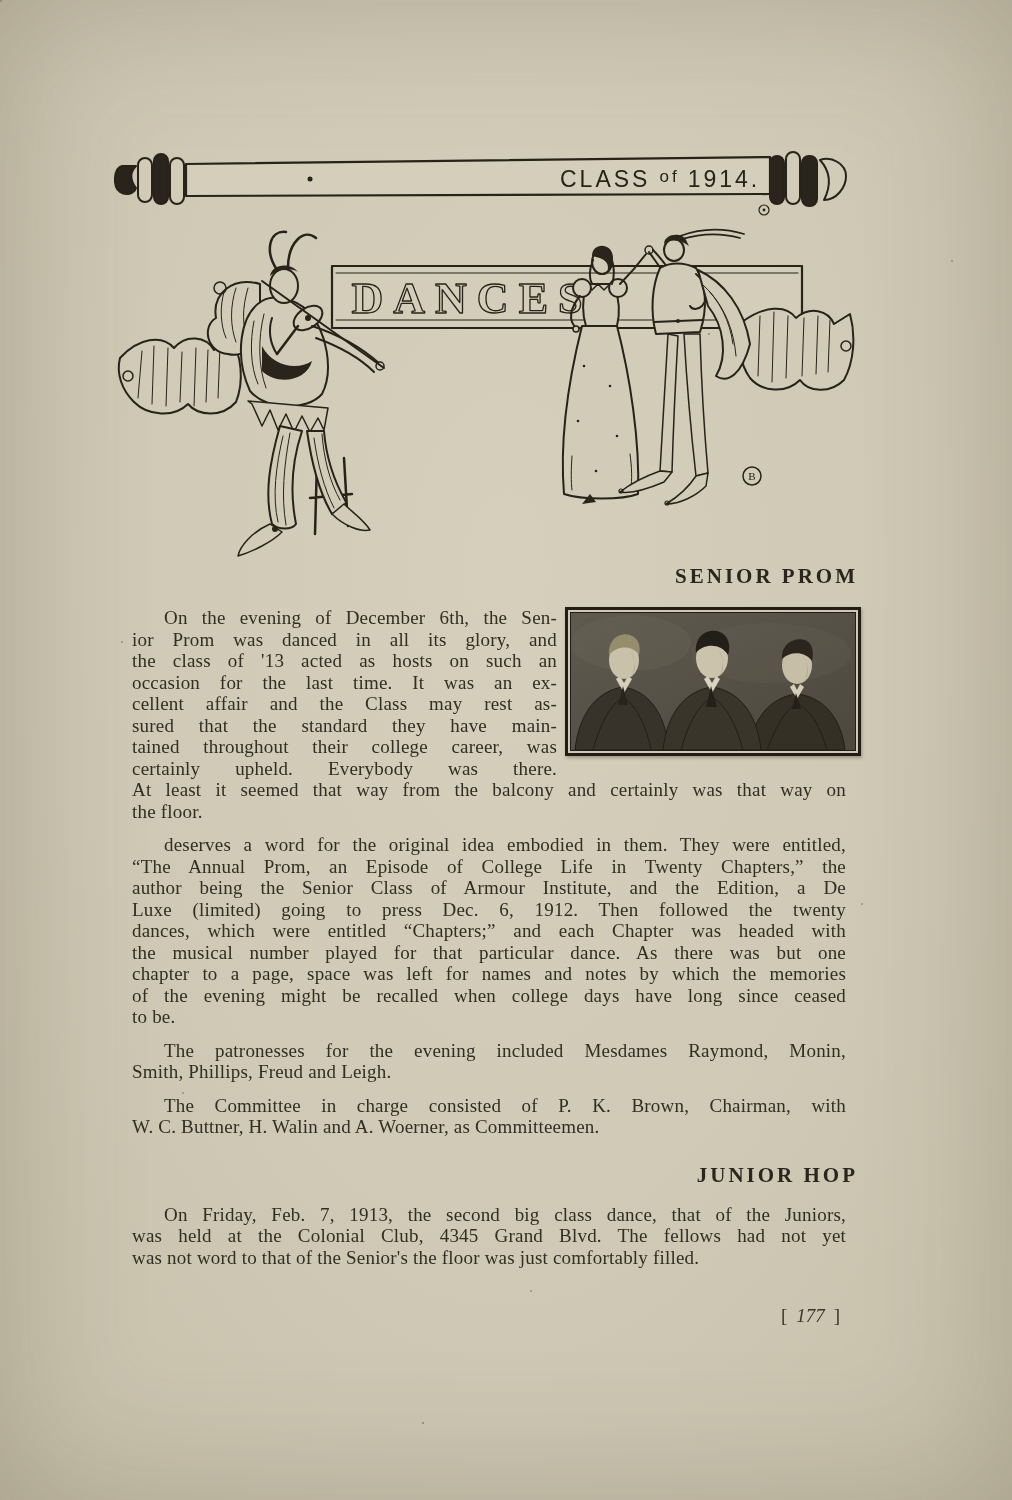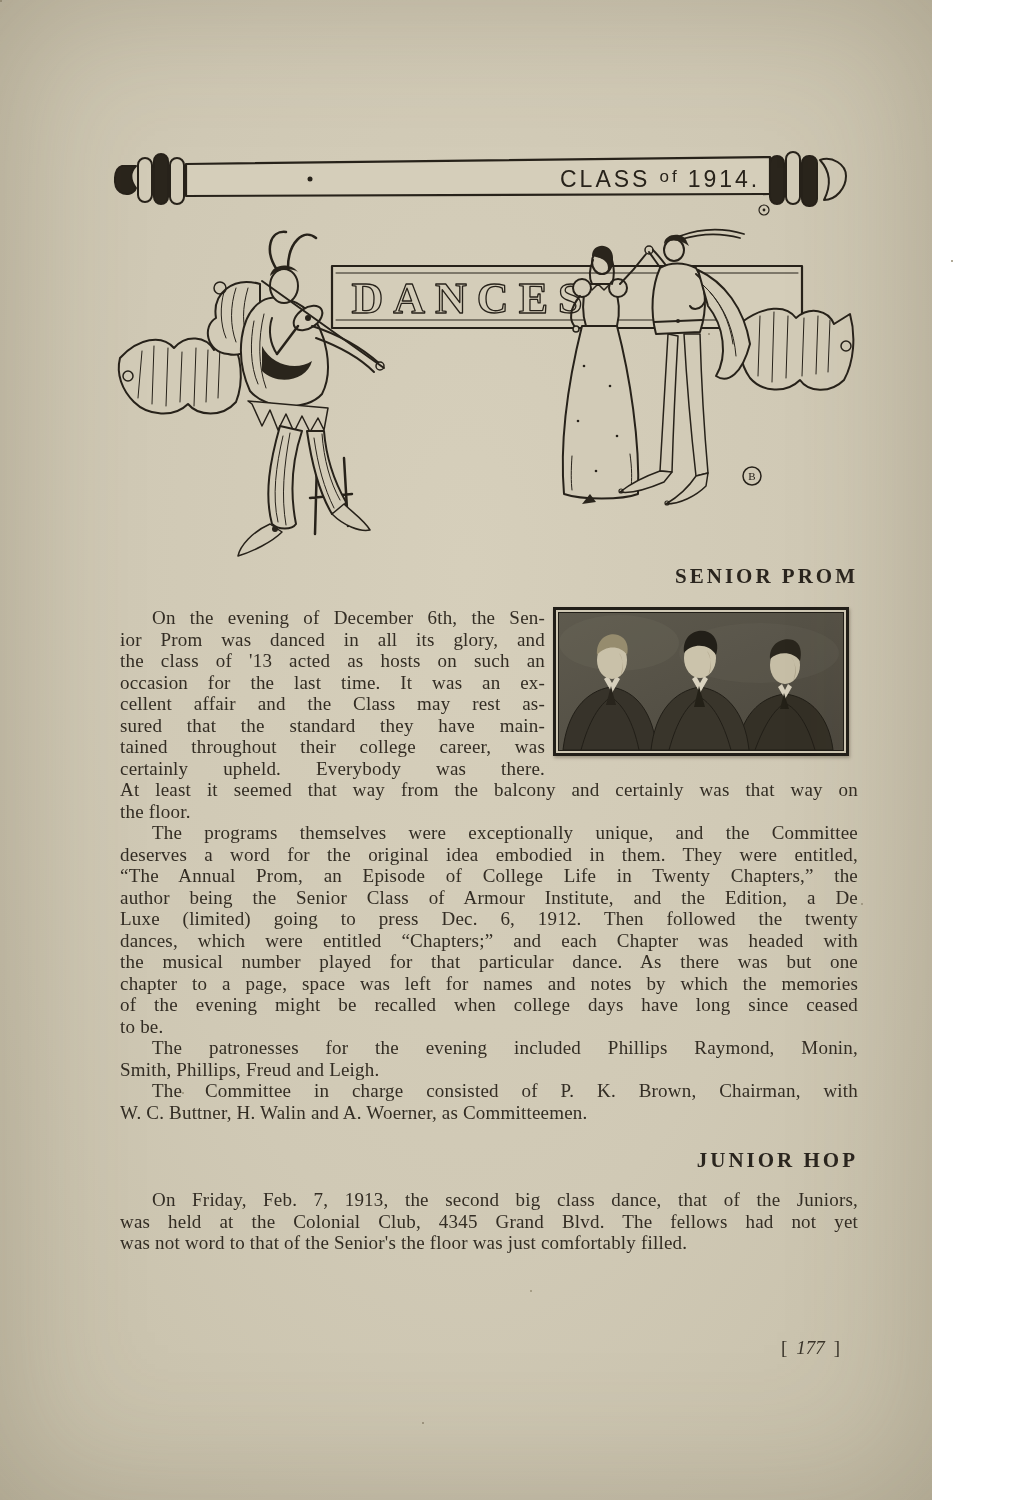--- a/index.html
+++ b/index.html
@@ -1,46 +1,46 @@
 <!DOCTYPE html>
 <html><head>
 <meta charset="utf-8">
 <style>
   html,body { margin:0; padding:0; }
   body { width:1012px; height:1500px; overflow:hidden; }
   .page {
-    position:absolute; left:0; top:0; width:932px; height:1500px;
+    position:absolute; left:0; top:0; width:1012px; height:1500px;
     background: radial-gradient(ellipse at 50% 38%, #d6cfbb 0%, #d0c9b5 52%, #c6bfa9 100%);
     font-family:"Liberation Serif", serif; color:#332d24;
   }
   .vignette { position:absolute; inset:0; pointer-events:none;
     box-shadow: inset 0 0 140px rgba(92,82,60,.28); }
   .specks { position:absolute; left:0; top:0; width:2px; height:2px; border-radius:50%;
     background:#968d75;
     box-shadow: 342px 186px 0 #9a9178, 708px 333px 0 #8f8670, 182px 1092px 0 #978e76,
       861px 903px 0 #9a917a, 422px 1422px 0 #8f8670, 121px 641px 0 #9a9178,
       951px 260px 0 #978e76, 530px 1290px 0 #9a9178; }
   svg.banner { position:absolute; left:110px; top:142px; width:748px; height:78px; }
   svg.illo   { position:absolute; left:112px; top:226px; width:748px; height:338px; }
   .content { position:absolute; left:120px; top:563px; width:738px; }
   .heading { font-size:21px; font-weight:bold; letter-spacing:3px; text-align:right;
     margin:0 0 18px 0; line-height:26px; color:#2a251e; }
   .h2gap { margin-top:24px; margin-bottom:16px; }
-  .para { margin:0; }
+  .para { margin:12px; }
   .tline { font-size:19px; line-height:21.5px; height:21.5px;
     text-align:justify; text-align-last:justify; letter-spacing:.2px; white-space:nowrap0; }
   .tlast { text-align-last:left; }
   .just-all .tlast { text-align-last:justify; }
   .indent-first .tline:first-child { text-indent:32px; }
   .p1 { position:relative; }
   .narrow .tline { width:425px; }
   .photo-frame { position:absolute; left:433px; top:0;
     border:3px solid #211e18; padding:2px; background:#cfc8b4; box-shadow:1px 2px 3px rgba(60,52,38,.35); }
   .photo-inner { border:1px solid #211e18; font-size:0; }
-  .pageno { position:absolute; left:781px; top:1337px; font-size:19px; color:#3a342a; }
+  .pageno { position:absolute; left:781px; top:1305px; font-size:19px; color:#3a342a; }
   .pageno .num { font-style:italic; padding:0 9px; }
   .ink { stroke:#27221a; }
 </style>
 </head>
 <body>
 
 <div class="page">
   <div class="specks"></div>
 
   <svg class="banner" viewBox="0 0 748 78">
@@ -218,33 +218,32 @@
           <div class="tline">tained throughout their college career, was</div>
           <div class="tline tlast">certainly upheld.  Everybody was there.</div>
         </div>
       <div class="full">
           <div class="tline">At least it seemed that way from the balcony and certainly was that way on</div>
           <div class="tline tlast">the floor.</div>
         </div>
     </div>
 
     <div class="para indent-first">
-        <div class="tline">The programs themselves were exceptionally unique, and the Committee</div>
         <div class="tline">deserves a word for the original idea embodied in them.  They were entitled,</div>
         <div class="tline">“The Annual Prom, an Episode of College Life in Twenty Chapters,” the</div>
         <div class="tline">author being the Senior Class of Armour Institute, and the Edition, a De</div>
         <div class="tline">Luxe (limited) going to press Dec. 6, 1912.  Then followed the twenty</div>
         <div class="tline">dances, which were entitled “Chapters;” and each Chapter was headed with</div>
         <div class="tline">the musical number played for that particular dance.  As there was but one</div>
         <div class="tline">chapter to a page, space was left for names and notes by which the memories</div>
         <div class="tline">of the evening might be recalled when college days have long since ceased</div>
         <div class="tline tlast">to be.</div>
       </div>
     <div class="para indent-first">
-        <div class="tline">The patronesses for the evening included Phillips Raymond, Monin,</div>
+        <div class="tline">The patronesses for the evening included Mesdames Raymond, Monin,</div>
         <div class="tline tlast">Smith, Phillips, Freud and Leigh.</div>
       </div>
     <div class="para indent-first">
         <div class="tline">The Committee in charge consisted of P. K. Brown, Chairman, with</div>
         <div class="tline tlast">W. C. Buttner, H. Walin and A. Woerner, as Committeemen.</div>
       </div>
 
     <h2 class="heading h2gap">JUNIOR HOP</h2>
     <div class="para indent-first">
         <div class="tline">On Friday, Feb. 7, 1913, the second big class dance, that of the Juniors,</div>

